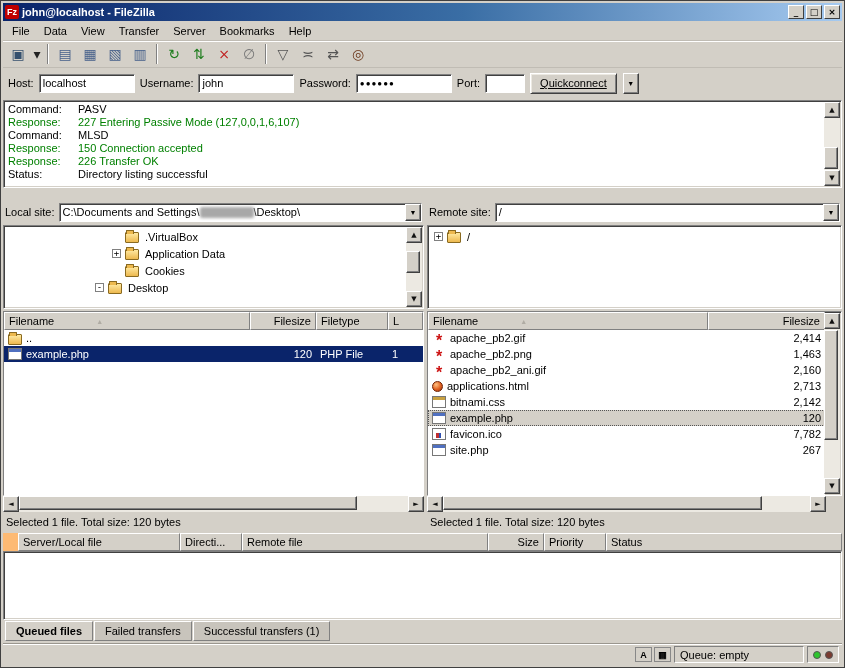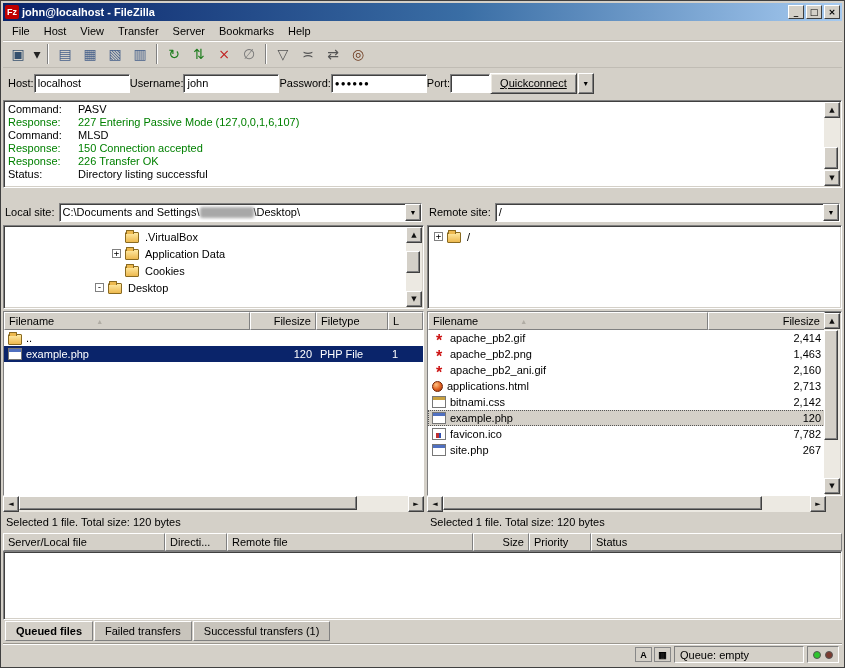--- a/index.html
+++ b/index.html
@@ -15,21 +15,21 @@
 
   .menubar{flex:0 0 20px;display:flex;align-items:center;padding-left:2px;border-bottom:1px solid #c0bcb4;}
   .menu-item{padding:2px 7px;}
 
   .toolbar{flex:0 0 27px;display:flex;align-items:center;padding:1px 3px;gap:1px;border-bottom:1px solid #c0bcb4;box-shadow:inset 0 1px 0 #fff;}
   .tb-btn{width:24px;height:22px;display:flex;align-items:center;justify-content:center;border:1px solid transparent;}
   .tb-btn.narrow{width:12px;}
   .tb-glyph{font-size:14px;line-height:14px;font-family:"DejaVu Sans",sans-serif;}
   .tb-sep{width:2px;height:20px;border-left:1px solid #808080;border-right:1px solid #fff;margin:0 3px;}
 
-  .quickbar{flex:0 0 30px;display:flex;align-items:center;padding:0 5px;}
+  .quickbar{flex:0 0 30px;display:flex;align-items:center;gap:5px;padding:0 5px;}
   .qlabel{white-space:nowrap;}
   .sunken{border:1px solid;border-color:#808080 #fff #fff #808080;box-shadow:inset 1px 1px 0 #404040;background:#fff;}
   input.field{height:19px;padding:1px 3px;font-size:11px;width:96px;outline:none;}
   input.port{width:40px;}
   .qc-btn{height:21px;padding:1px 9px;background:#d4d0c8;border:1px solid;border-color:#fff #404040 #404040 #fff;box-shadow:inset 1px 1px 0 #ece9e2,inset -1px -1px 0 #808080;font-size:11px;}
   .qc-btn .ul{text-decoration:underline;}
   .qc-drop{width:16px;height:21px;background:#d4d0c8;border:1px solid;border-color:#fff #404040 #404040 #fff;box-shadow:inset -1px -1px 0 #808080;display:flex;align-items:center;justify-content:center;margin-left:1px;}
   .arr{font-size:7px;line-height:7px;}
 
   .sunken-panel{border:1px solid;border-color:#808080 #fff #fff #808080;box-shadow:inset 1px 1px 0 #404040,inset -1px -1px 0 #d4d0c8;background:#fff;}
@@ -84,21 +84,21 @@
   .sel-inactive{background:#d4d0c8;outline:1px dotted #555;outline-offset:-1px;}
 
   .hscroll{flex:0 0 16px;display:flex;background:#ece9e2;margin-top:0;}
   .hscroll.corner{margin-right:16px;}
   .sb-htrack{flex:1;position:relative;}
   .sb-hthumb{position:absolute;top:0;height:14px;background:#d4d0c8;border:1px solid;border-color:#fff #404040 #404040 #fff;box-shadow:inset -1px -1px 0 #808080;}
 
   .status-line{flex:0 0 19px;display:flex;align-items:center;padding:2px 3px;}
 
   .queue{flex:1;display:flex;flex-direction:column;margin-top:2px;min-height:0;}
-  .queue-header{flex:0 0 18px;display:flex;background:#fdba74;}
+  .queue-header{flex:0 0 18px;display:flex;background:#fdba74;padding-left:15px;}
   .queue-body{flex:1;}
   .tabs{flex:0 0 21px;display:flex;align-items:stretch;gap:1px;padding:1px 0 0 2px;}
   .tab{padding:2px 10px;background:#c8c4bc;border:1px solid;border-color:#fff #808080 #808080 #fff;display:flex;align-items:center;}
   .tab.active{background:#d4d0c8;font-weight:bold;}
 
   .statusbar{flex:0 0 22px;display:flex;align-items:center;gap:3px;padding:0 3px;border-top:1px solid #9a968e;box-shadow:inset 0 1px 0 #fff;margin-top:2px;}
   .sb-spacer{flex:1;}
   .mini{width:17px;height:15px;border:1px solid #888;background:#d4d0c8;display:flex;align-items:center;justify-content:center;font-size:9px;font-weight:bold;}
   .sb-panel{height:17px;border:1px solid;border-color:#808080 #fff #fff #808080;display:flex;align-items:center;padding:0 5px;gap:4px;}
   .queue-status{width:130px;}
@@ -114,21 +114,21 @@
     <div class="title-text">john@localhost - FileZilla</div>
     <div class="wbtns">
         <span class="wbtn">_</span>
         <span class="wbtn">□</span>
         <span class="wbtn">×</span>
       </div>
   </div>
 
   <div class="menubar">
       <span class="menu-item">File</span>
-      <span class="menu-item">Host</span>
+      <span class="menu-item">Data</span>
       <span class="menu-item">View</span>
       <span class="menu-item">Transfer</span>
       <span class="menu-item">Server</span>
       <span class="menu-item">Bookmarks</span>
       <span class="menu-item">Help</span>
     </div>
 
   <div class="toolbar">
       <span class="tb-btn">
         <span class="tb-glyph" style="color: rgb(53, 80, 110);">▣</span>

